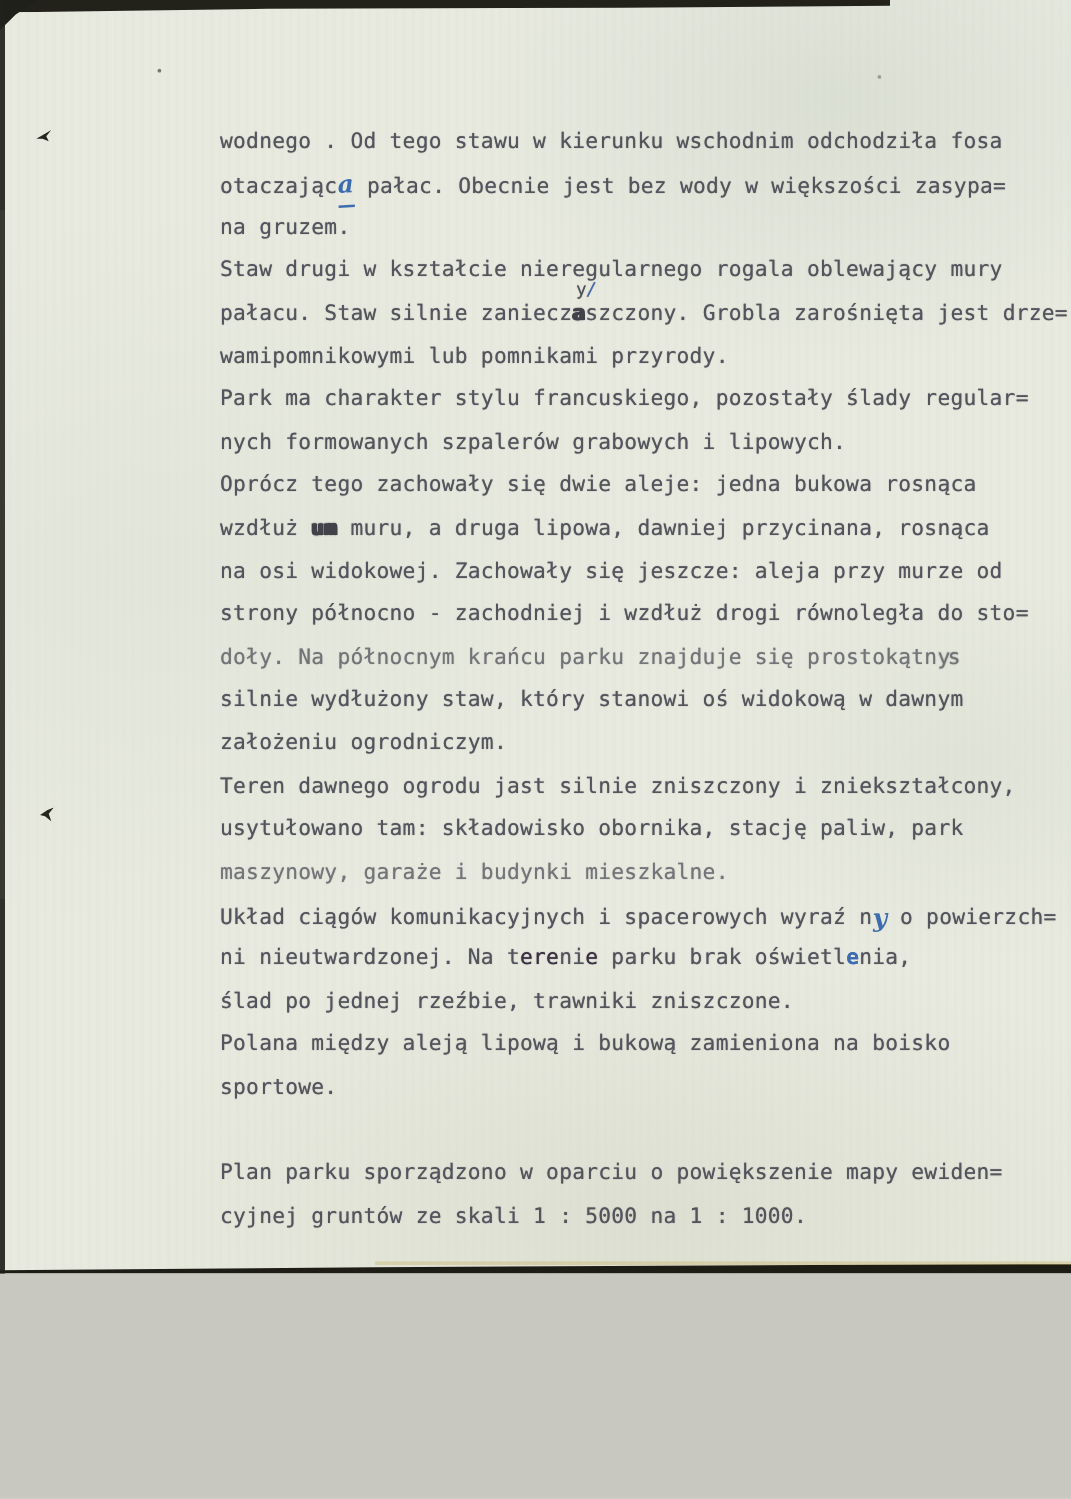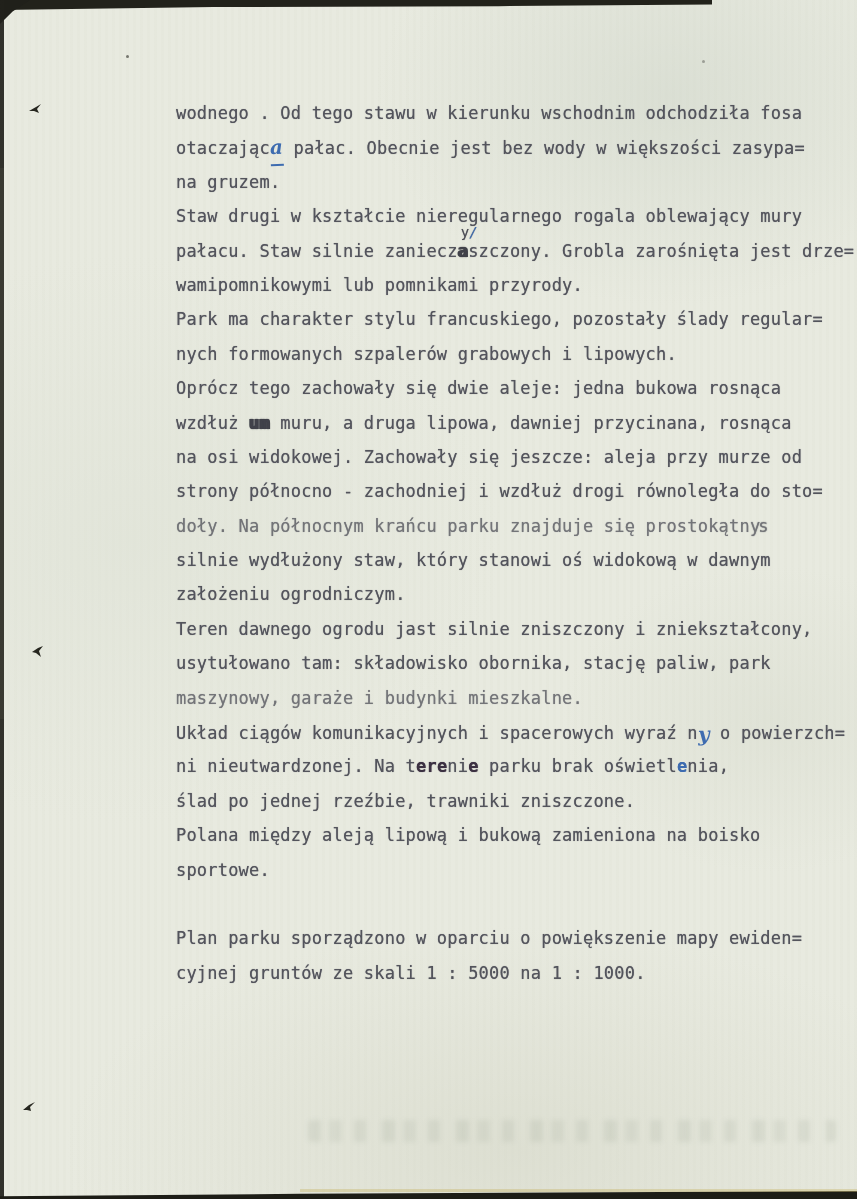--- a/index.html
+++ b/index.html
@@ -1,19 +1,19 @@
 <!DOCTYPE html>
 <html><head>
 <meta charset="utf-8">
 <style>
   html,body{margin:0;padding:0;}
   body{background:#c8c8c0;font-family:"DejaVu Sans Mono", monospace;}
   #paper{
     position:relative;
-    width:857px;height:1199px;
+    width:857px;height:1019px;
     overflow:hidden;
     background:
       radial-gradient(ellipse 420px 300px at 78% 8%, rgba(205,212,200,.5), transparent 70%),
       radial-gradient(ellipse 500px 380px at 15% 45%, rgba(222,226,214,.6), transparent 75%),
       radial-gradient(ellipse 600px 300px at 60% 96%, rgba(210,212,196,.5), transparent 75%),
       radial-gradient(ellipse 300px 220px at 90% 60%, rgba(214,218,204,.45), transparent 70%),
       repeating-linear-gradient(90deg, rgba(120,125,112,.02) 0 3px, rgba(255,255,255,.02) 3px 7px),
       #e8eadf;
   }
   
@@ -37,21 +37,21 @@
   .s-bh,.s-bhu{
     font-family:"DejaVu Serif", serif;
     font-style:italic; font-weight:bold;
     color:#3e6cb0; font-size:20px;
     display:inline-block; transform:rotate(-3deg);
     text-shadow:none;
   }
   .s-bhu{border-bottom:2px solid #3e6cb0;}
   .s-bh{transform:rotate(-2deg) translateY(2px);}
   .s-bt{color:#3e6cb0; font-weight:bold; text-shadow:0 0 .5px #3e6cb0;}
-  .s-dk{color:#3c3142; font-weight:bold; text-shadow:0 0 .8px #3c3142;}
+  .s-dk{color:#3c3142; font-weight:normal; text-shadow:0 0 .8px #3c3142;}
   .s-ov{
     font-weight:bold; color:#41424a;
     text-shadow:0 0 1.6px #41424a, 1px 0 0 #41424a, -1px 0 0 #41424a;
   }
   .s-sm{letter-spacing:-2px; text-shadow:0 0 1.2px currentColor;}
   .s-ab-dark{color:#4e4f57;}
   .s-ab-blue{color:#3e6cb0; font-style:italic;}
   
   .edge-top{
     position:absolute; left:0; top:0; width:712px; height:10px;

